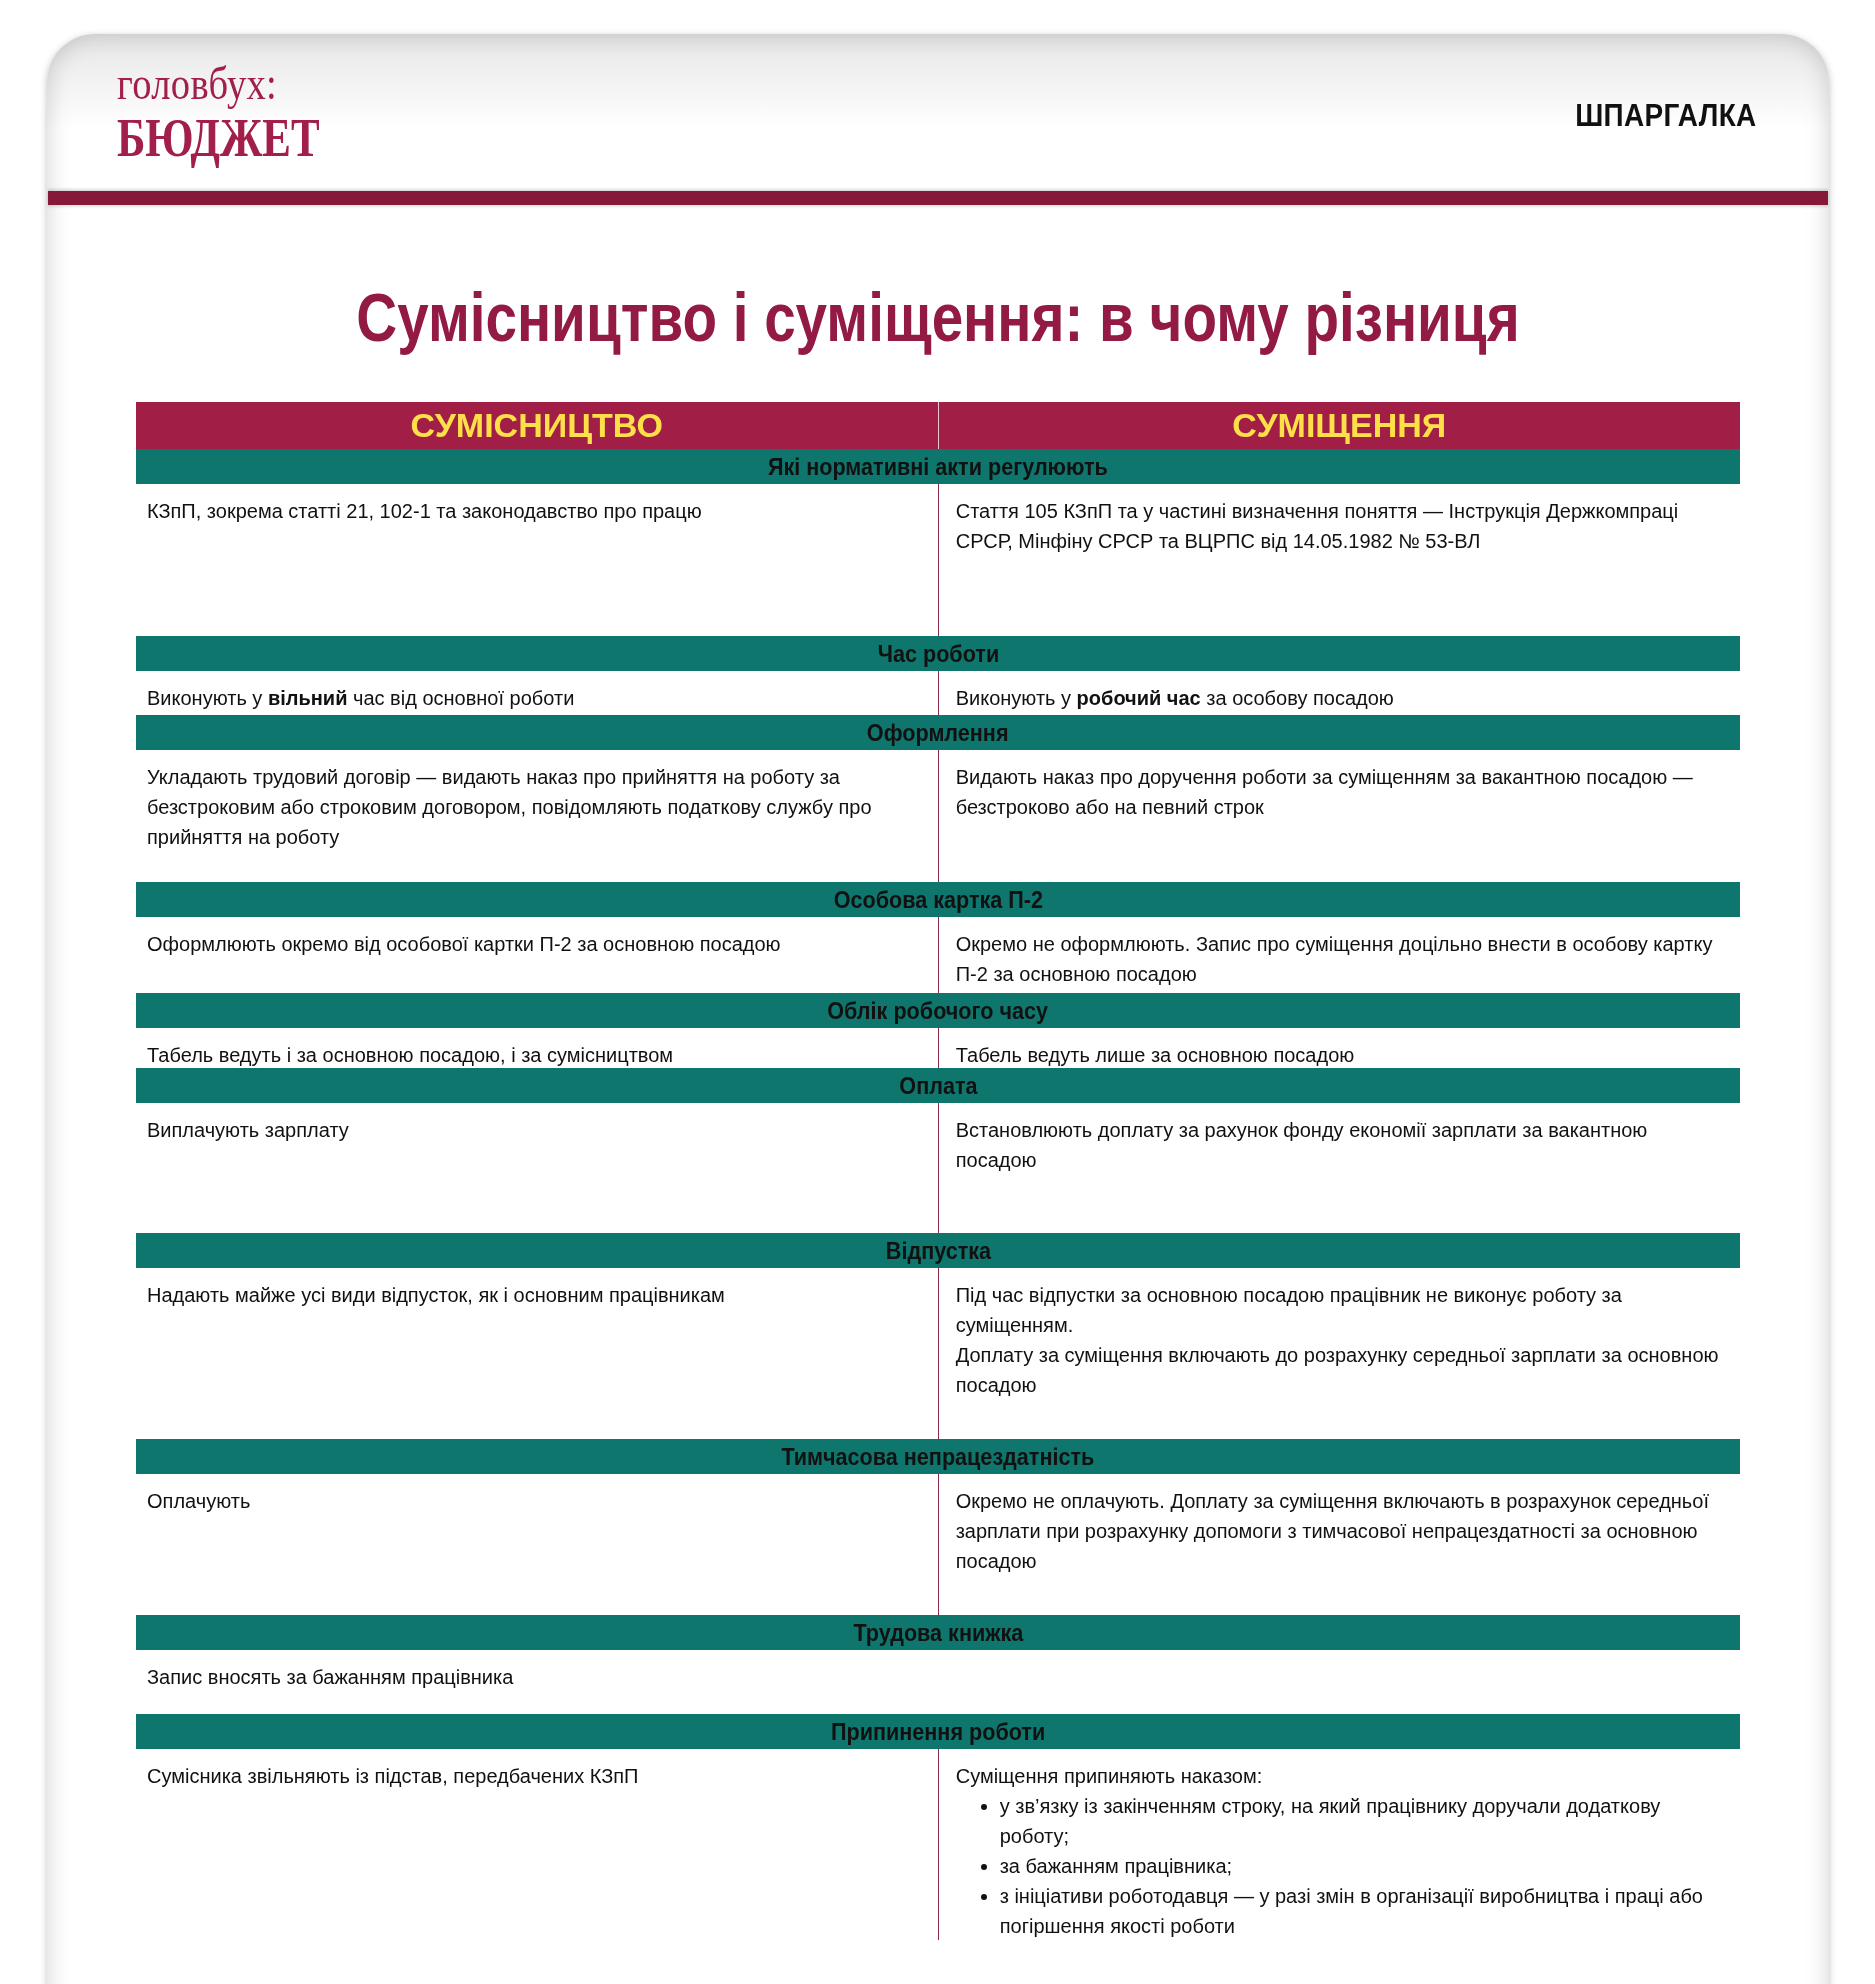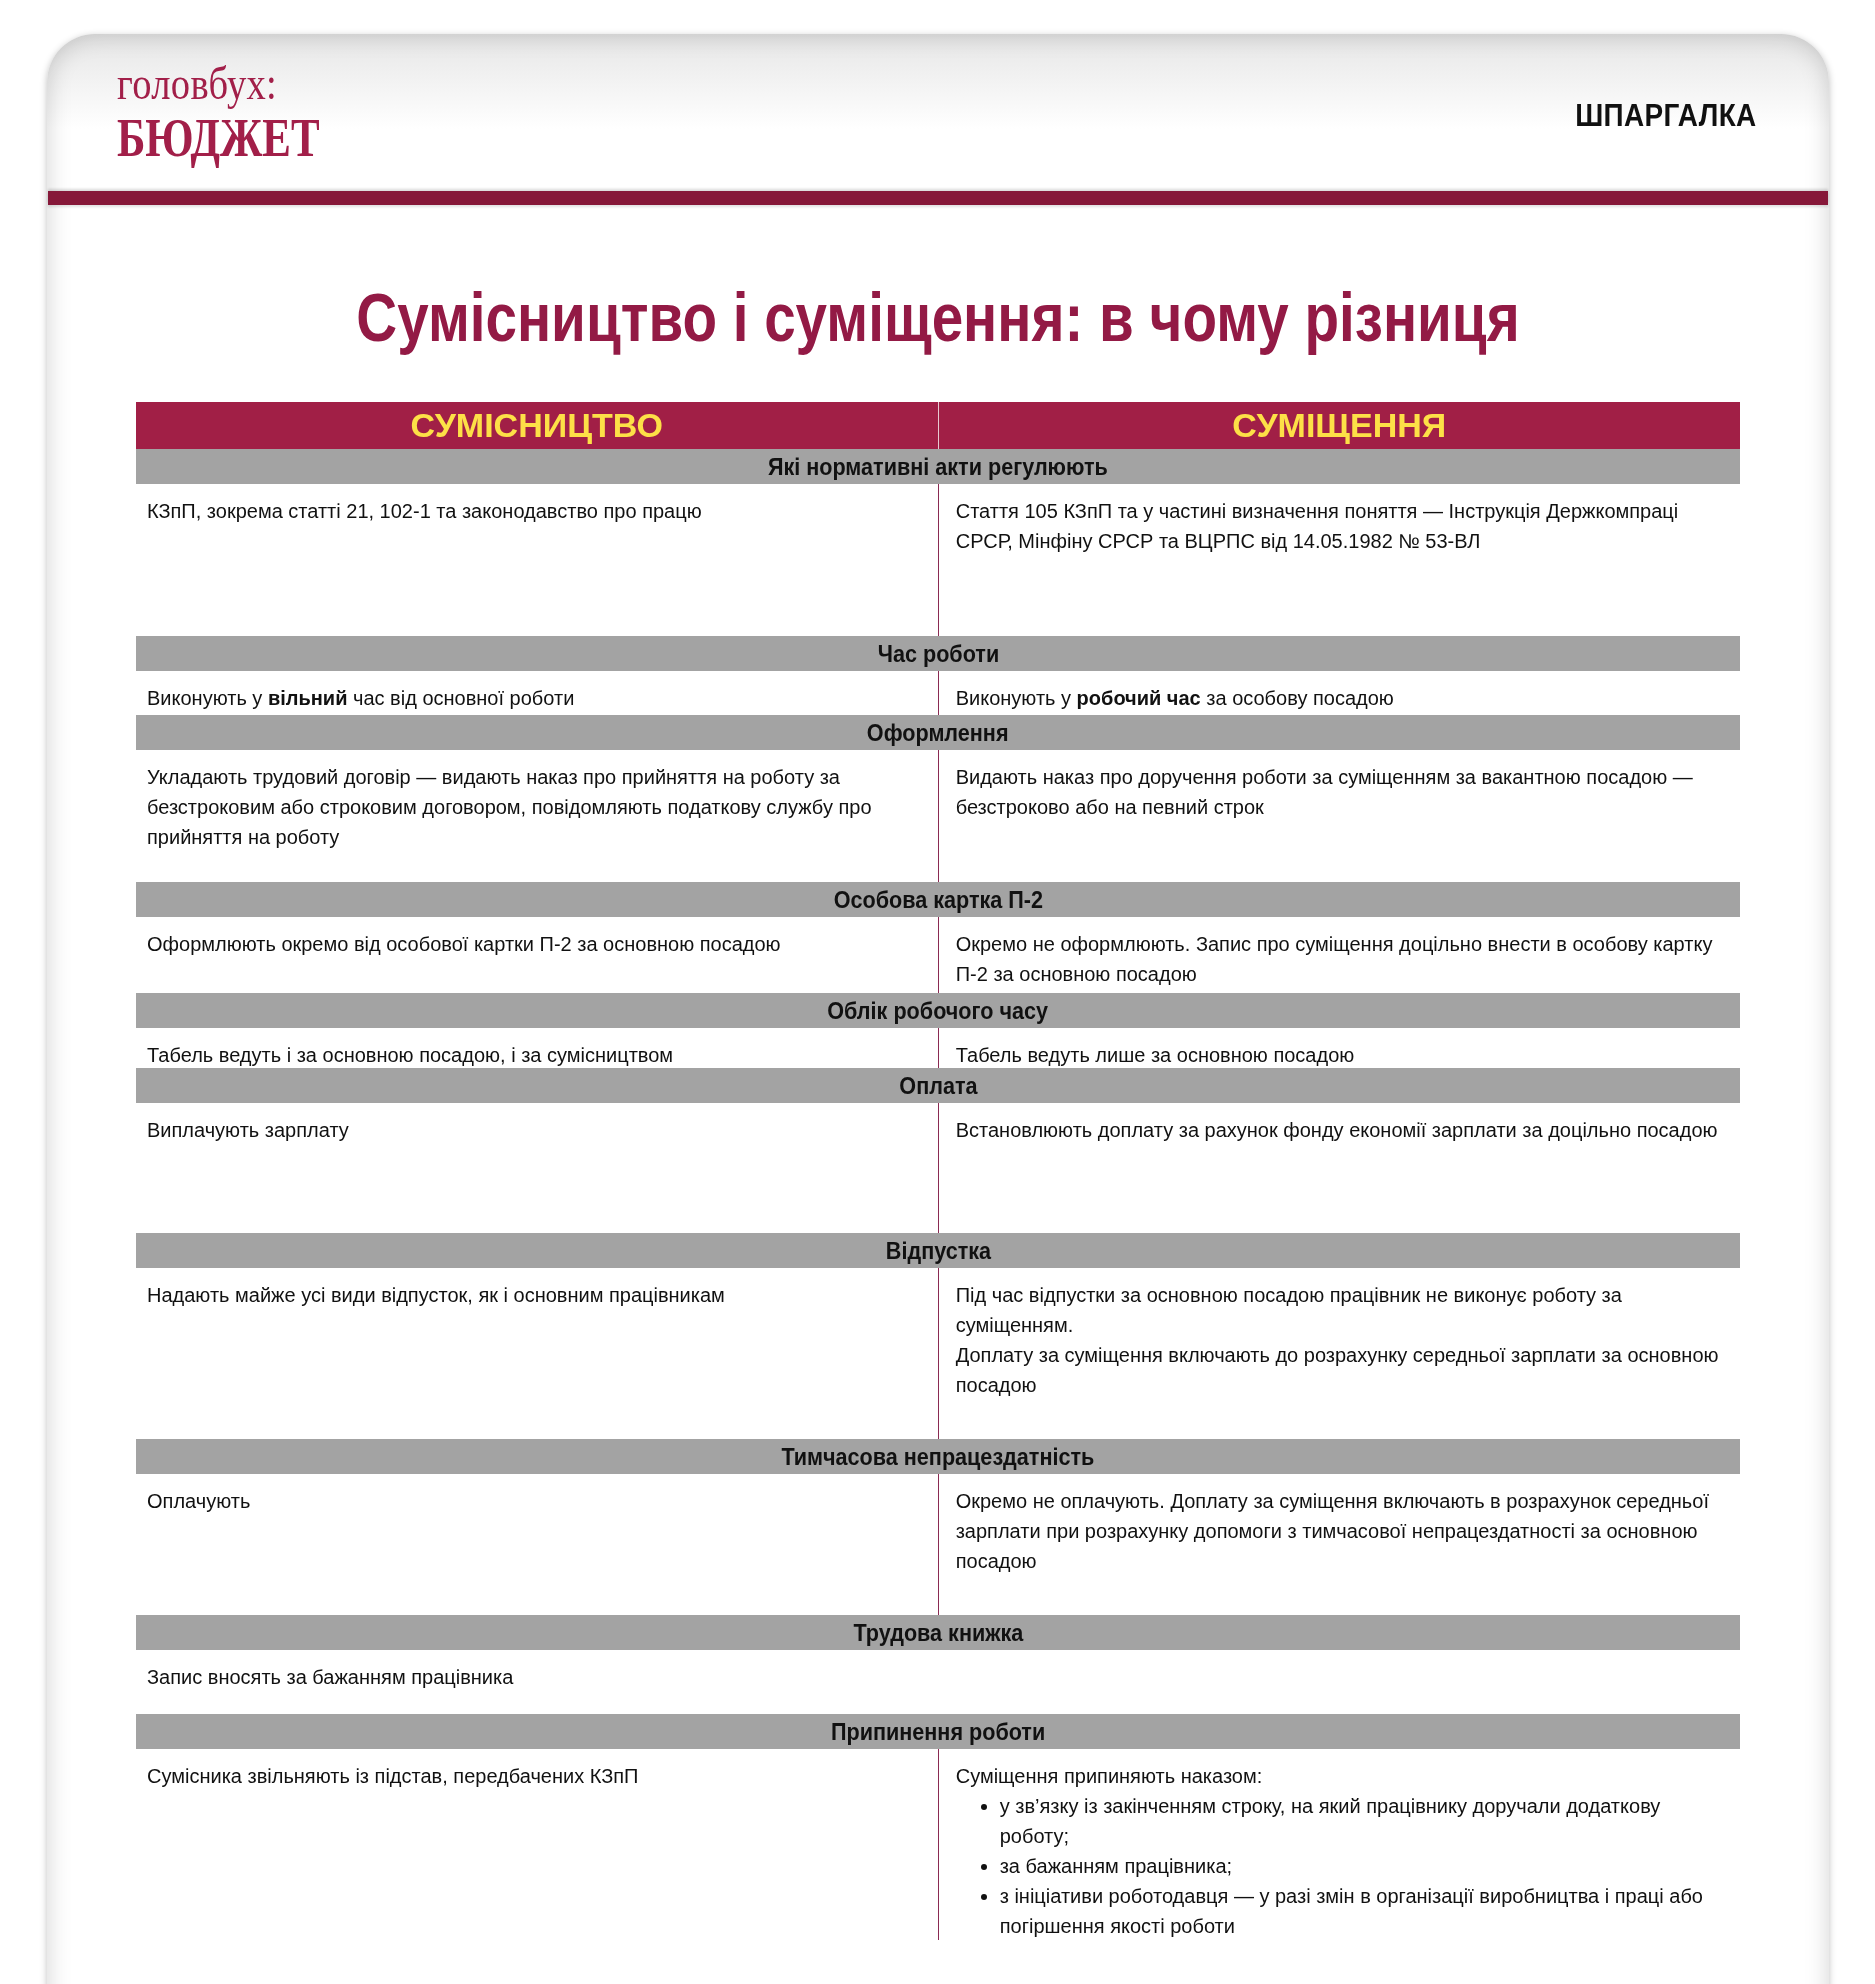--- a/index.html
+++ b/index.html
@@ -10,21 +10,21 @@
   .header-band { position:absolute; left:48px; right:48px; top:191px; height:14px; background:#861839; box-shadow:0 -1.6px 2.4px rgba(0,0,0,0.15), 0 1.6px 2.4px rgba(0,0,0,0.12); }
   .logo { position:absolute; left:117px; top:60px; color:#a21f49; font-family:"Liberation Serif", "DejaVu Serif", serif; line-height:1; }
   .logo-top { font-size:47px; letter-spacing:0.4px; transform:scaleX(0.82); transform-origin:left; display:block; }
   .logo-bottom { font-size:55px; font-weight:bold; transform:scaleX(0.78); transform-origin:left; display:block; margin-top:3.2px; }
   .doc-type { position:absolute; right:119px; top:98px; font-size:31px; font-weight:bold; letter-spacing:0.4px; transform:scaleX(0.9); transform-origin:right; }
   .page-title { position:absolute; left:0; right:0; top:278px; text-align:center; color:#931a45; font-size:69px; font-weight:bold; transform:scaleX(0.82); }
   .table { position:absolute; left:136px; width:1604px; top:402px; }
   .th-row { display:flex; height:47px; background:#a11f46; }
   .th { flex:1; color:#fde047; font-weight:bold; font-size:34px; display:flex; align-items:center; justify-content:center; }
   .th + .th { border-left:1.6px solid #e8c9d1; }
-  .sec { background:#a3a3a3; height:35px; display:flex; align-items:center; justify-content:center; font-weight:bold; font-size:24px; margin-top:0; }
+  .sec { background:#0f766e; height:35px; display:flex; align-items:center; justify-content:center; font-weight:bold; font-size:24px; margin-top:0; }
   .sec span { transform:scaleX(0.9); display:inline-block; }
   .body-row { display:flex; position:relative; }
   .cell { width:50%; box-sizing:border-box; font-size:20px; line-height:30px; padding:12px 11px 16px 11px; }
   .cell.right { border-left:1.6px solid #8a2a52; padding-left:16.7px; }
   .cell.noborder { border-left:none; }
   .cell b { font-weight:bold; }
   .cell ul { margin:0; padding-left:44px; }
   .cell li { margin:0; }
 </style>
 </head>
@@ -85,21 +85,21 @@
   <div class="body-row" style="height:40px">
     <div class="cell left">Табель ведуть і за основною посадою, і за сумісництвом</div>
     <div class="cell right">Табель ведуть лише за основною посадою</div>
   </div>
 
   <div class="sec">
       <span>Оплата</span>
     </div>
   <div class="body-row" style="height:130px">
     <div class="cell left">Виплачують зарплату</div>
-    <div class="cell right">Встановлюють доплату за рахунок фонду економії зарплати за доцільно посадою</div>
+    <div class="cell right">Встановлюють доплату за рахунок фонду економії зарплати за вакантною посадою</div>
   </div>
 
   <div class="sec">
       <span>Відпустка</span>
     </div>
   <div class="body-row" style="height:171px">
     <div class="cell left">Надають майже усі види відпусток, як і основним працівникам</div>
     <div class="cell right">
       <div>Під час відпустки за основною посадою працівник не виконує роботу за суміщенням.</div>
       <div>Доплату за суміщення включають до розрахунку середньої зарплати за основною посадою</div>

